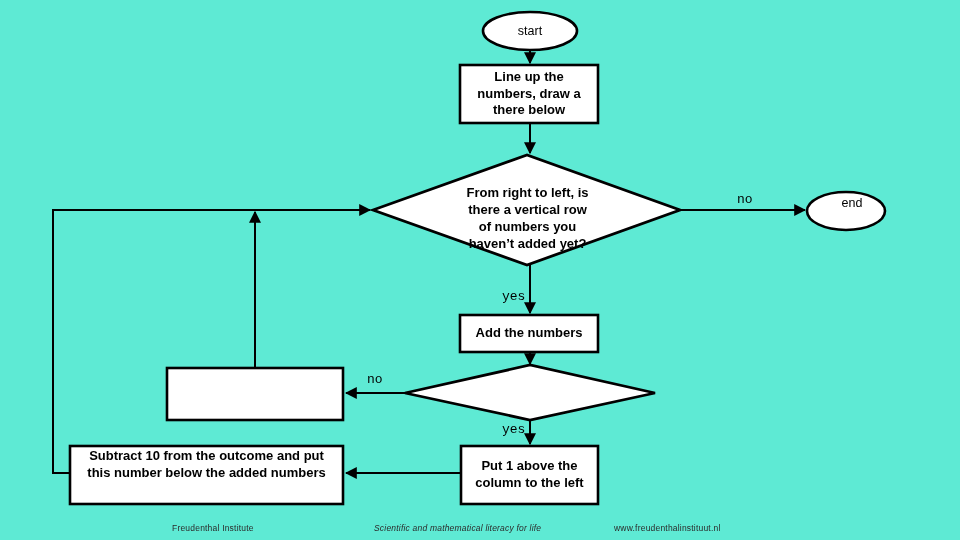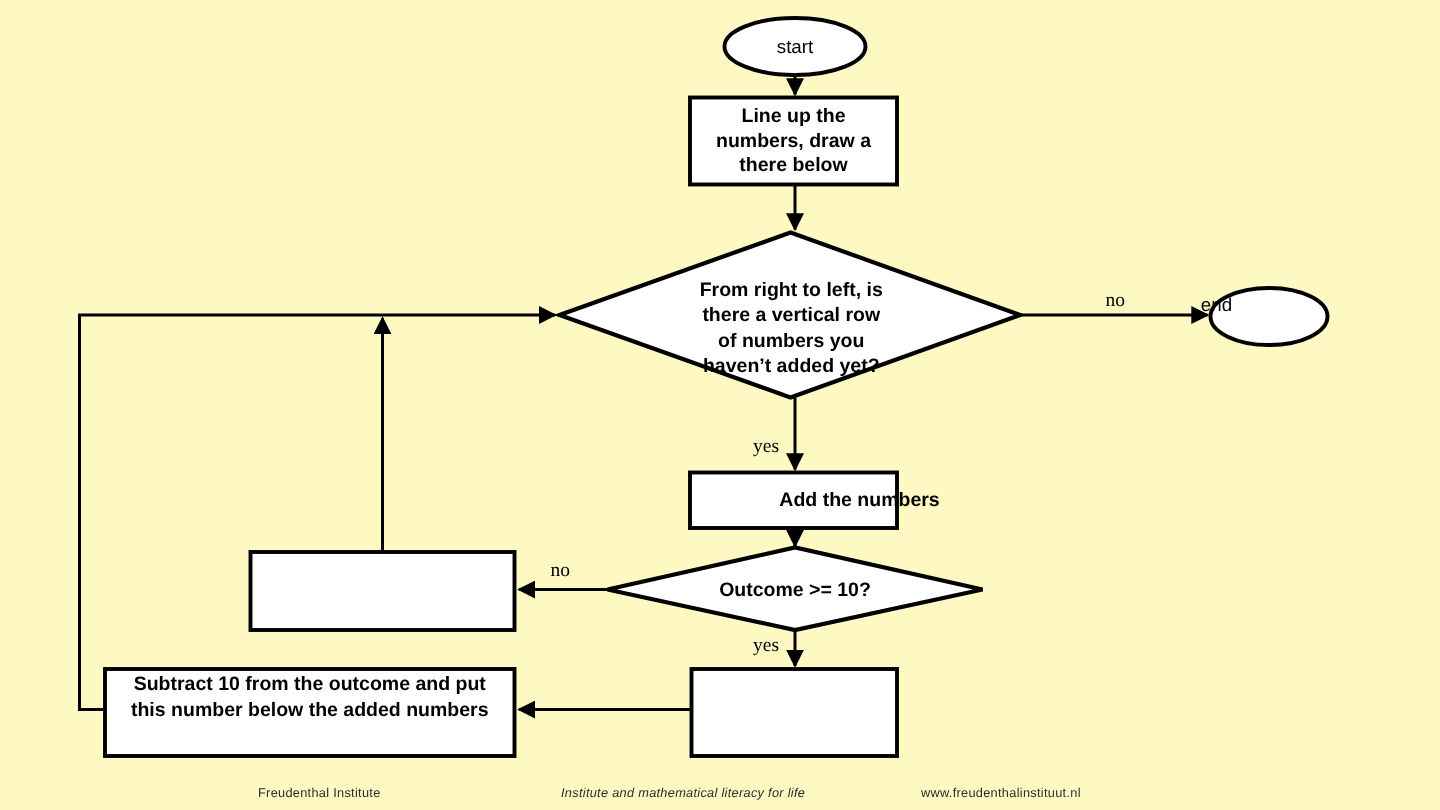--- a/index.html
+++ b/index.html
@@ -7,21 +7,21 @@
     padding: 0;
     background: #ffffff;
   }
   body {
     font-family: "Liberation Sans", sans-serif;
   }
   #canvas {
     position: relative;
     width: 960px;
     height: 540px;
-    background: #fef9c3;
+    background: #5eead4;
     overflow: hidden;
   }
   #flow-svg {
     position: absolute;
     left: 0;
     top: 0;
     width: 960px;
     height: 540px;
   }
   .node-label {
@@ -43,21 +43,21 @@
   }
   .process-label {
     font-size: 13px;
   }
   .decision-label {
     font-size: 13px;
   }
   .edge-label {
     position: absolute;
     color: #000000;
-    font-family: Liberation Serif, serif;
+    font-family: Liberation Mono, monospace;
     font-size: 13px;
     font-weight: 400;
     white-space: nowrap;
     text-align: right;
   }
   .footer-text {
     position: absolute;
     color: #2b2b2b;
     font-family: "Liberation Sans", sans-serif;
     font-size: 8.5px;
@@ -146,38 +146,39 @@
 
   <div class="node-label process-label" style="left:460px; top:65px; width:138px; height:58px;">Line up the
 numbers, draw a
 there below</div>
 
   <div class="node-label decision-label" style="left:425px; top:173px; width:205px; height:92px;">From right to left, is
 there a vertical row
 of numbers you
 haven’t added yet?</div>
 
-  <div class="node-label terminal-label" style="left:772px; top:192px; width:78px; height:22px;">end</div>
+  <div class="node-label terminal-label" style="left:813px; top:192px; width:78px; height:22px;">end</div>
 
-  <div class="node-label process-label" style="left:460px; top:315px; width:138px; height:37px;margin-left:44px;">Add the numbers</div>
-
-  <div class="node-label decision-label" style="left:430px; top:379px; width:200px; height:28px;">Outcome &gt;= 10?</div>
+  <div class="node-label process-label" style="left:460px; top:315px; width:138px; height:37px;">Add the numbers</div>
 
 
+
+  <div class="node-label process-label" style="left:461px; top:446px; width:137px; height:58px;">Put 1 above the
+column to the left</div>
 
   <div class="node-label process-label" style="left:70px; top:436px; width:273px; height:58px;">Subtract 10 from the outcome and put
 this number below the added numbers</div>
 
   <div class="edge-label" style="left:737px; top:192px;">no</div>
 
   <div class="edge-label" style="left:502px; top:289px;">yes</div>
 
   <div class="edge-label" style="left:367px; top:372px;">no</div>
 
   <div class="edge-label" style="left:502px; top:422px;">yes</div>
 
   <div class="footer-text" style="left:172px; top:523px;">Freudenthal Institute</div>
 
-  <div class="footer-text italic" style="left:374px; top:523px;">Institute and mathematical literacy for life</div>
+  <div class="footer-text italic" style="left:374px; top:523px;">Scientific and mathematical literacy for life</div>
 
   <div class="footer-text" style="left:614px; top:523px;">www.freudenthalinstituut.nl</div>
 
 </div>
 
 </body></html>

